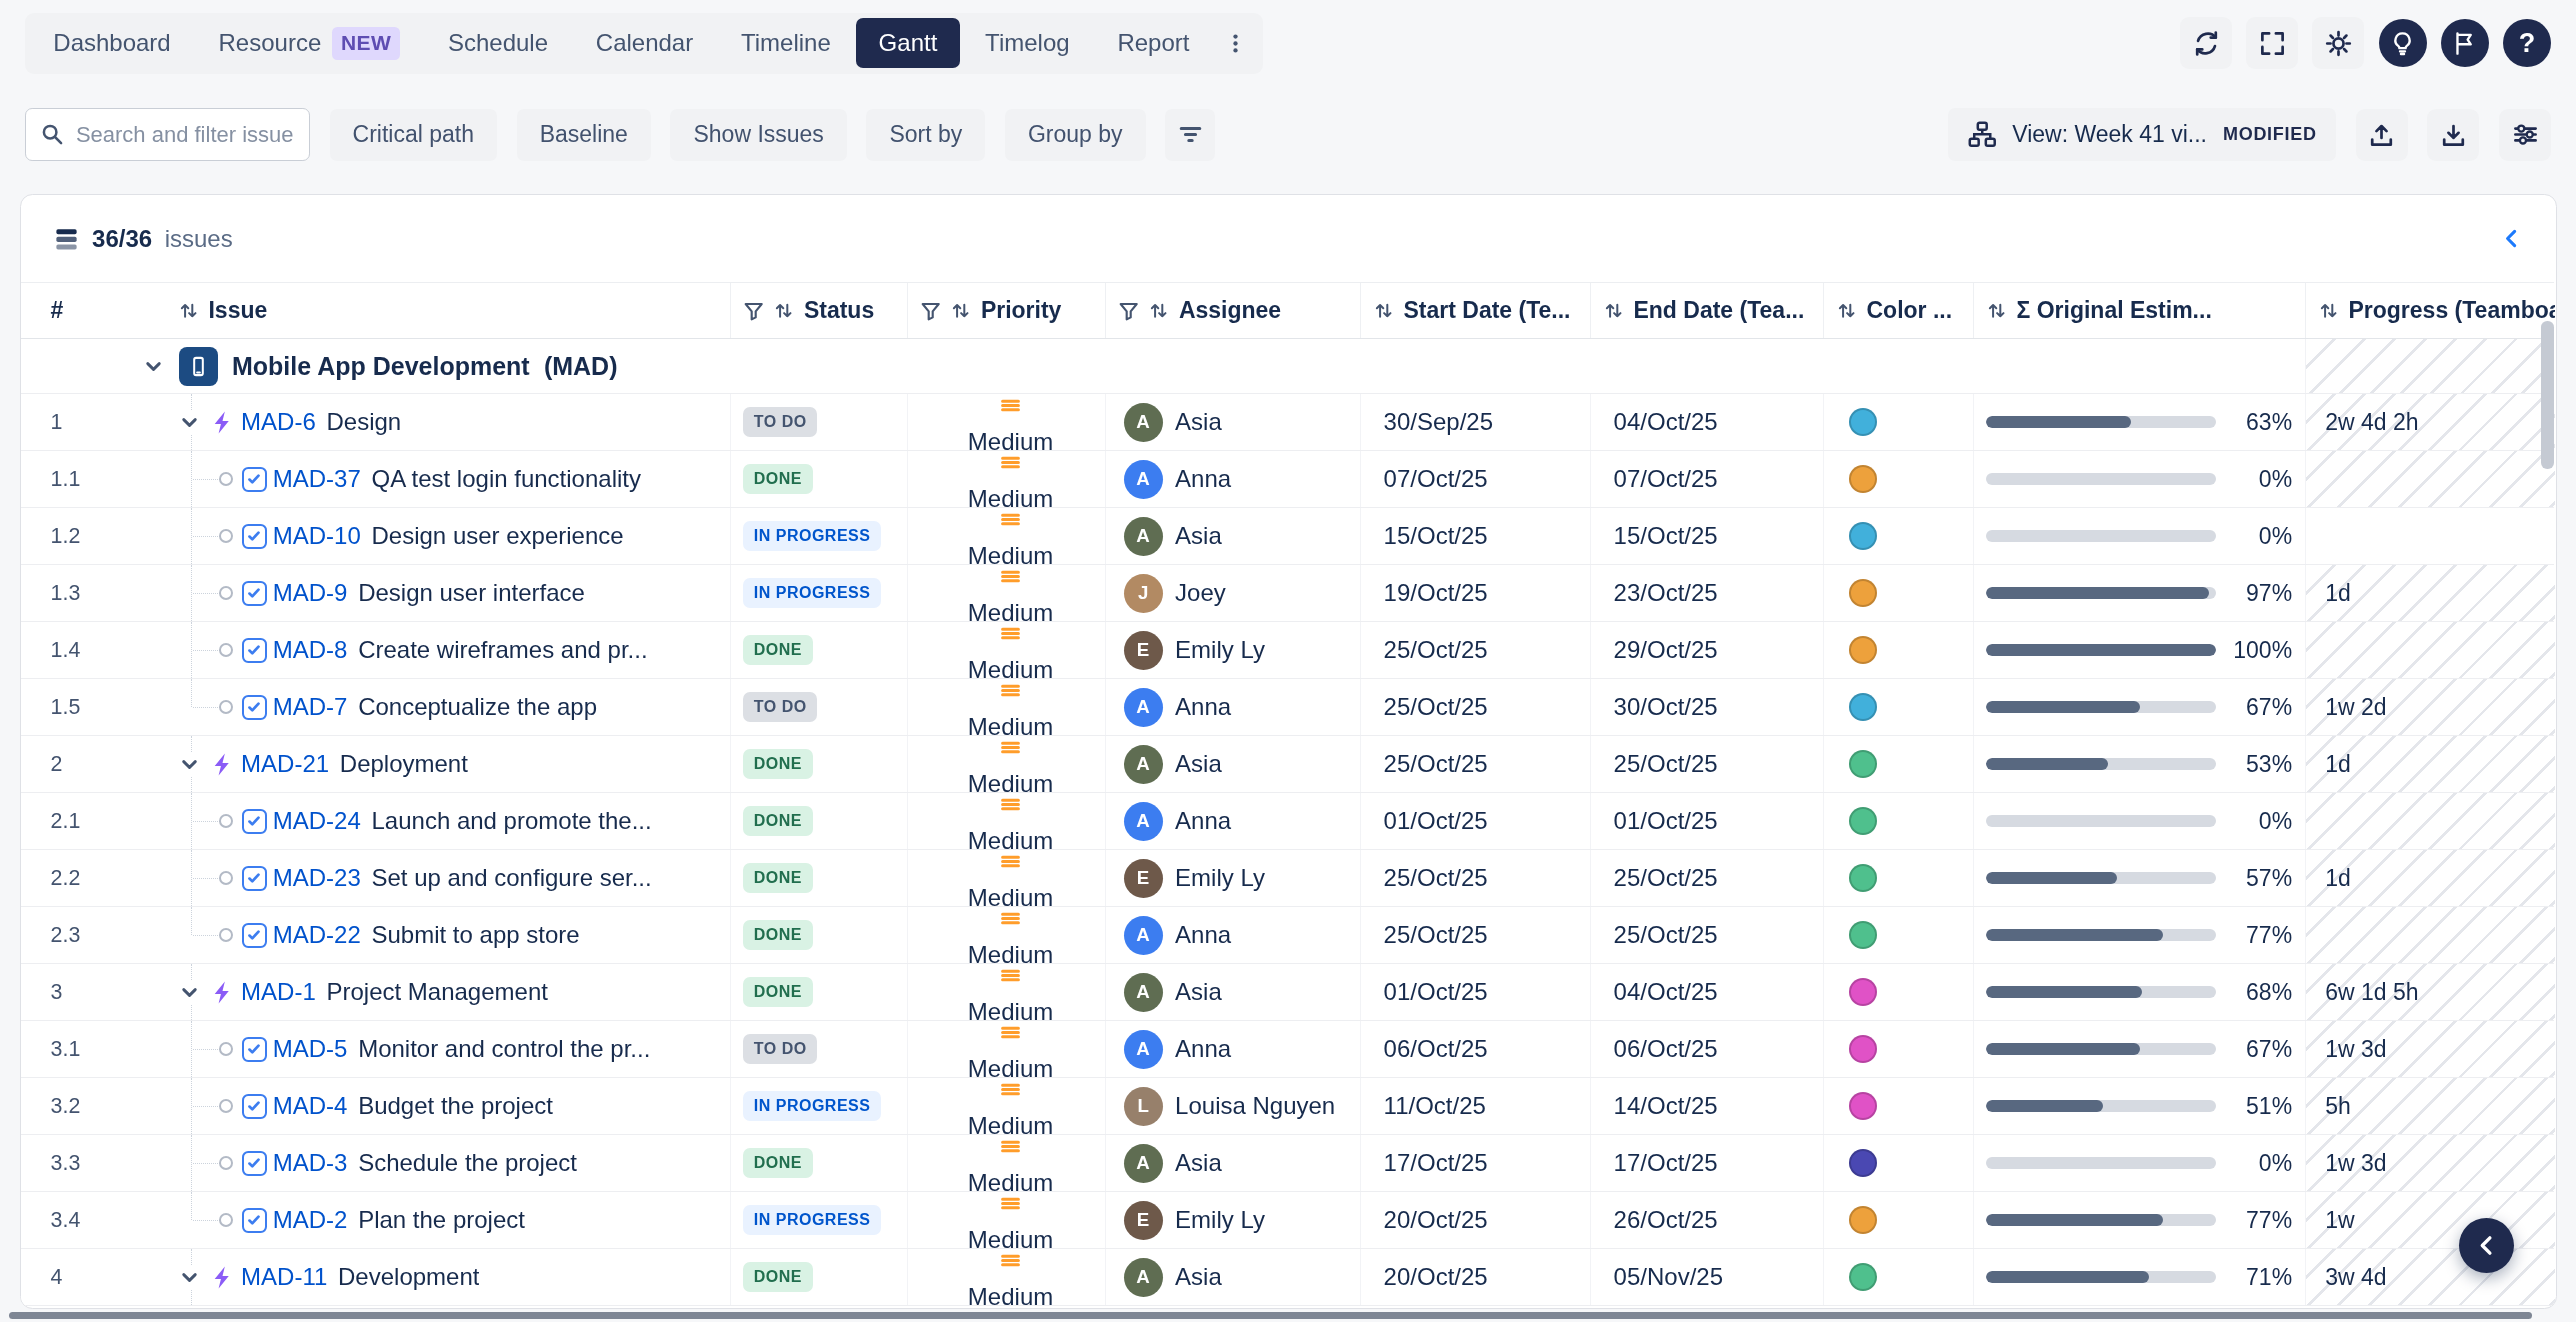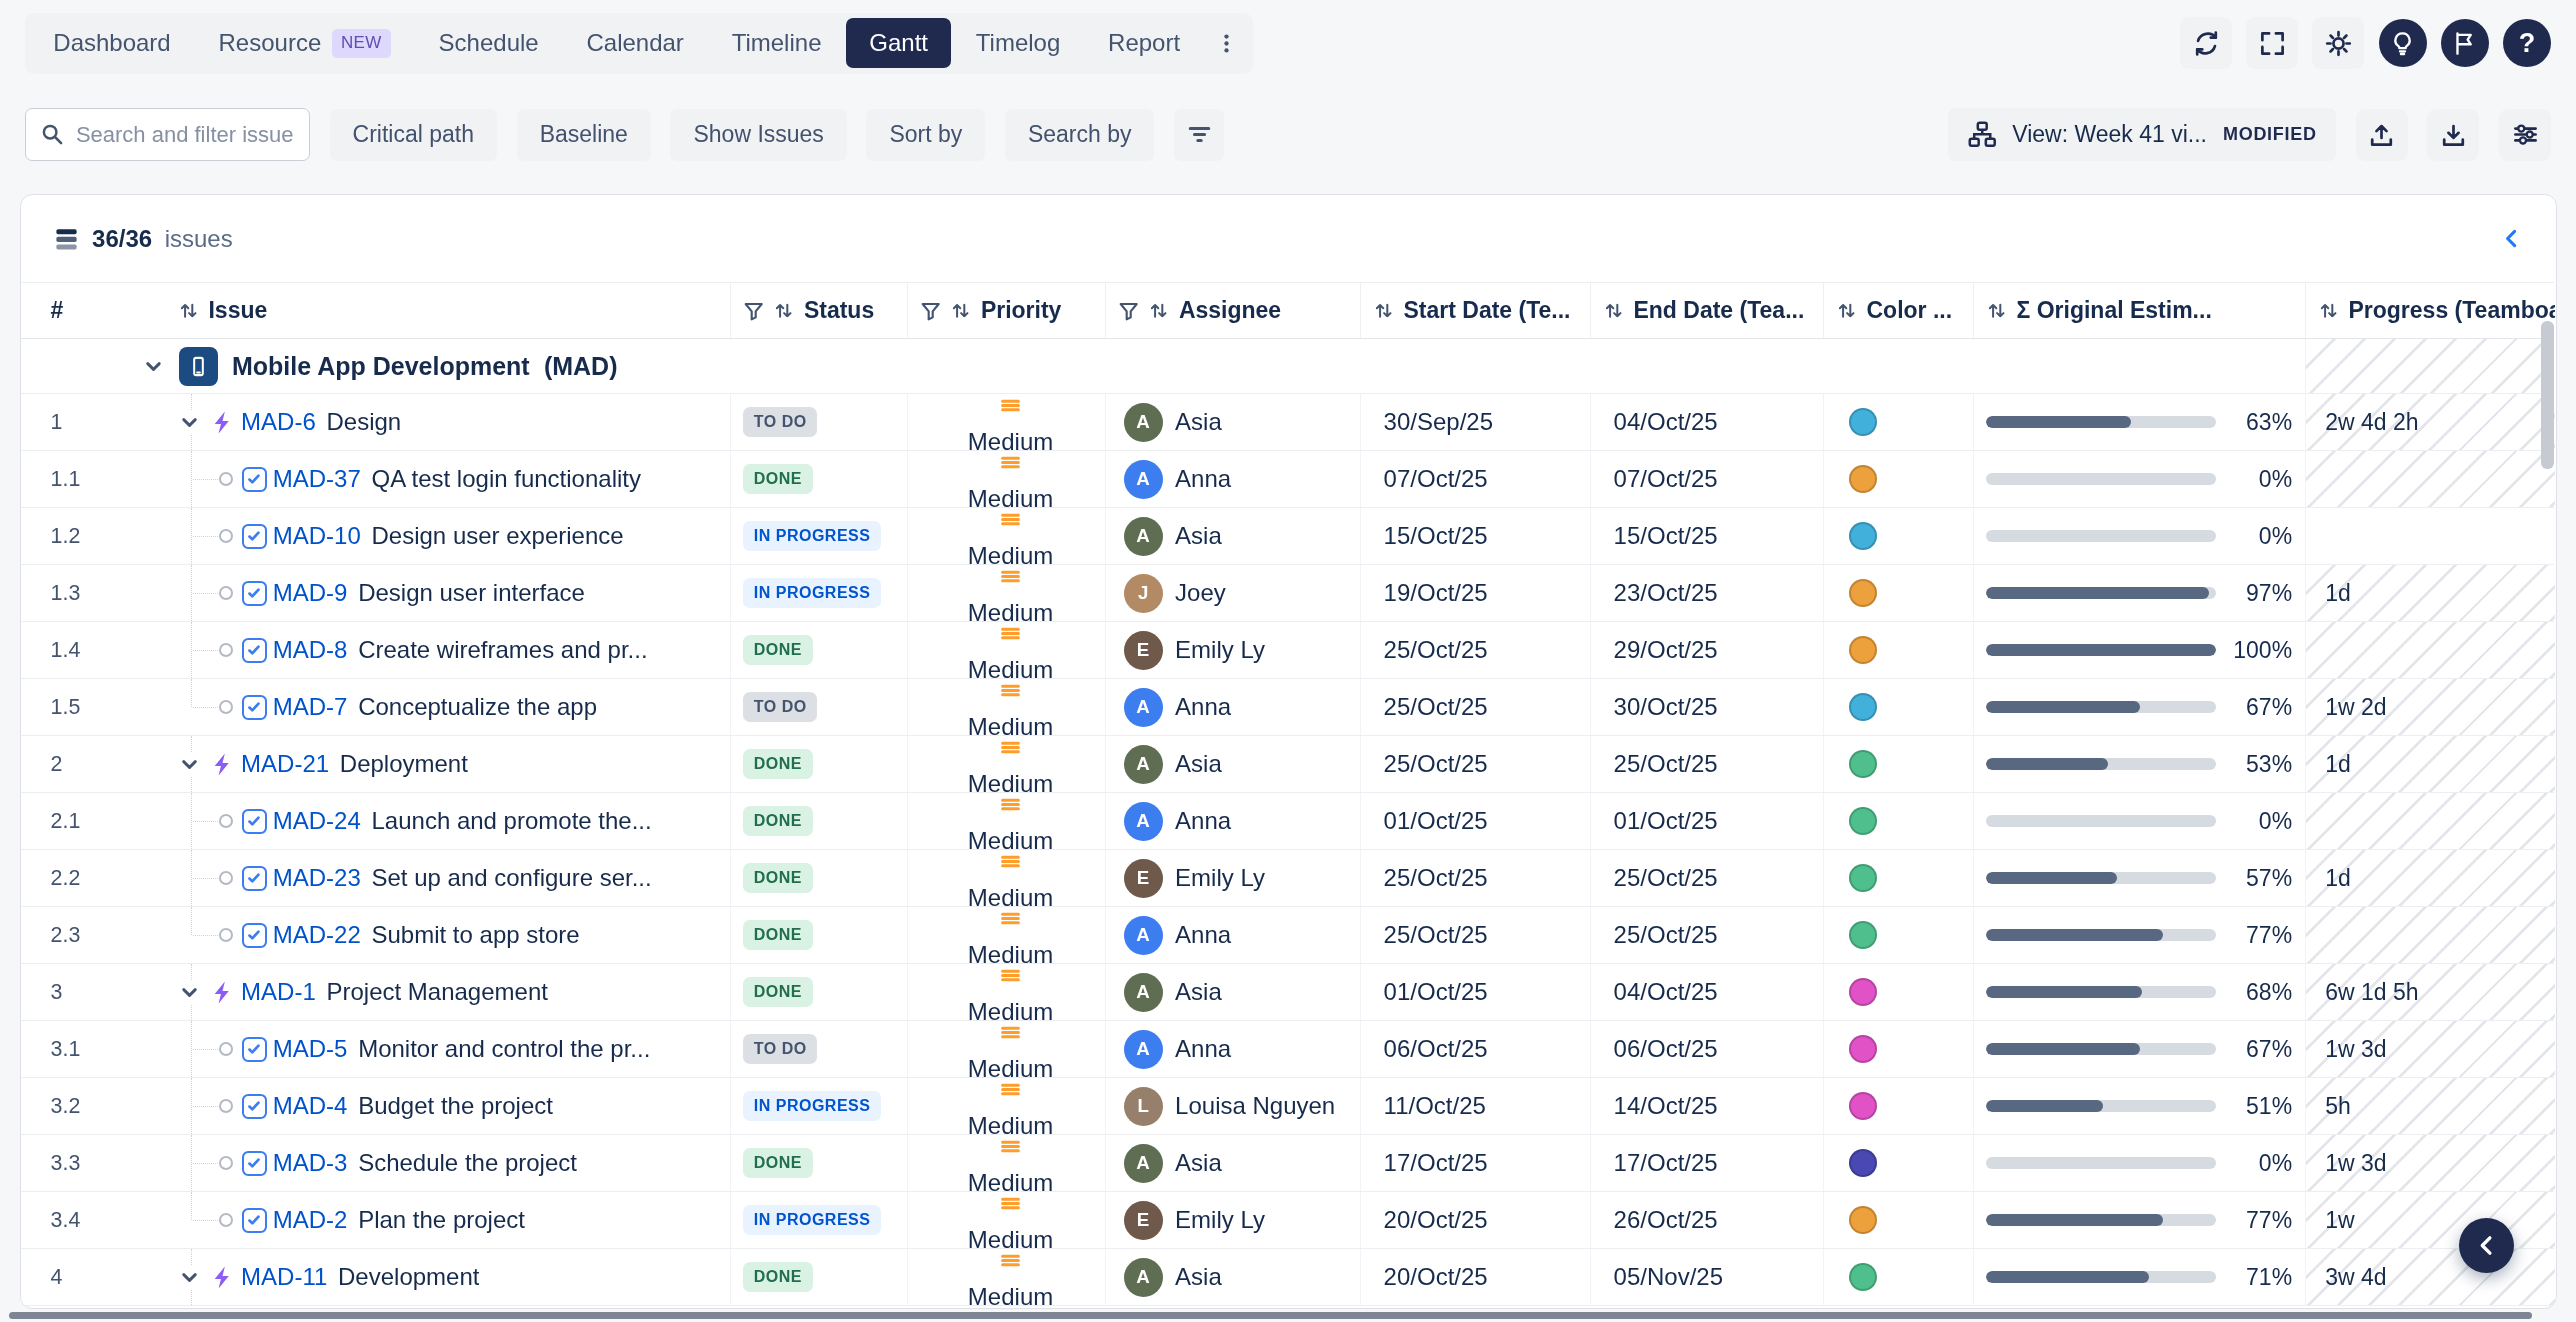--- a/index.html
+++ b/index.html
@@ -17,21 +17,21 @@
   
   .topnav { position:absolute; left:25px; top:12.5px; right:25px; height:61px;
             display:flex; align-items:center; justify-content:space-between; }
   .tabsbar { display:flex; align-items:center; background:#f1f2f4; border-radius:9px;
              padding:5.3px; height:61px; gap:1.8px; }
   .tab { display:flex; align-items:center; gap:10.7px; height:50px; padding:0 23px;
          border:none; background:transparent; border-radius:7.1px;
          font-size:24px; font-weight:500; color:#44546f; white-space:nowrap; }
   .tab.active { background:var(--navy); color:#fff; }
   .newbadge { background:var(--new-badge-bg); color:var(--new-badge-text);
-              font-size:17px; font-weight:400; letter-spacing:0.4px;
+              font-size:21px; font-weight:700; letter-spacing:0.4px;
               padding:4.5px 9px; border-radius:5.3px;text-align:center; }
   .kebab-btn { width:43px; height:50px; border:none; background:transparent;
                display:flex; align-items:center; justify-content:center; color:#44546f; border-radius:7.1px; }
   .nav-actions { display:flex; align-items:center; gap:14.2px; }
   .icon-sq { width:52px; height:52px; border-radius:9px; background:#f1f2f4; border:none;
              display:flex; align-items:center; justify-content:center; color:var(--navy); }
   .icon-circ { width:48px; height:48px; border-radius:50%; background:var(--navy); border:none;
                display:flex; align-items:center; justify-content:center; color:#fff;
                font-size:27px; font-weight:700; }
 
@@ -238,21 +238,21 @@
     <svg width="25" height="25" viewBox="0 0 16 16">
       <circle cx="6.5" cy="6.5" r="4" fill="none" stroke="currentColor" stroke-width="1.6"></circle>
       <path d="M9.6 9.6 13.5 13.5" stroke="currentColor" stroke-width="1.6" stroke-linecap="round"></path>
     </svg>
     <input type="text" placeholder="Search and filter issue" style="">
   </div>
   <button class="tbtn">Critical path</button>
   <button class="tbtn">Baseline</button>
   <button class="tbtn">Show Issues</button>
   <button class="tbtn">Sort by</button>
-  <button class="tbtn">Search by</button>
+  <button class="tbtn">Group by</button>
   <button class="tbtn icononly">
     <svg width="27" height="27" viewBox="0 0 16 16">
       <path d="M2.5 4.5h11M5 8h6M7 11.5h2" stroke="currentColor" stroke-width="1.8" stroke-linecap="round"></path>
     </svg>
   </button>
   <div class="spacer"></div>
   <div class="view-pill">
     <svg width="28.5" height="28.5" viewBox="0 0 16 16">
       <rect x="5.5" y="1.5" width="5" height="4" rx="1" fill="none" stroke="currentColor" stroke-width="1.4"></rect>
       <rect x="1" y="10.5" width="5" height="4" rx="1" fill="none" stroke="currentColor" stroke-width="1.4"></rect>

